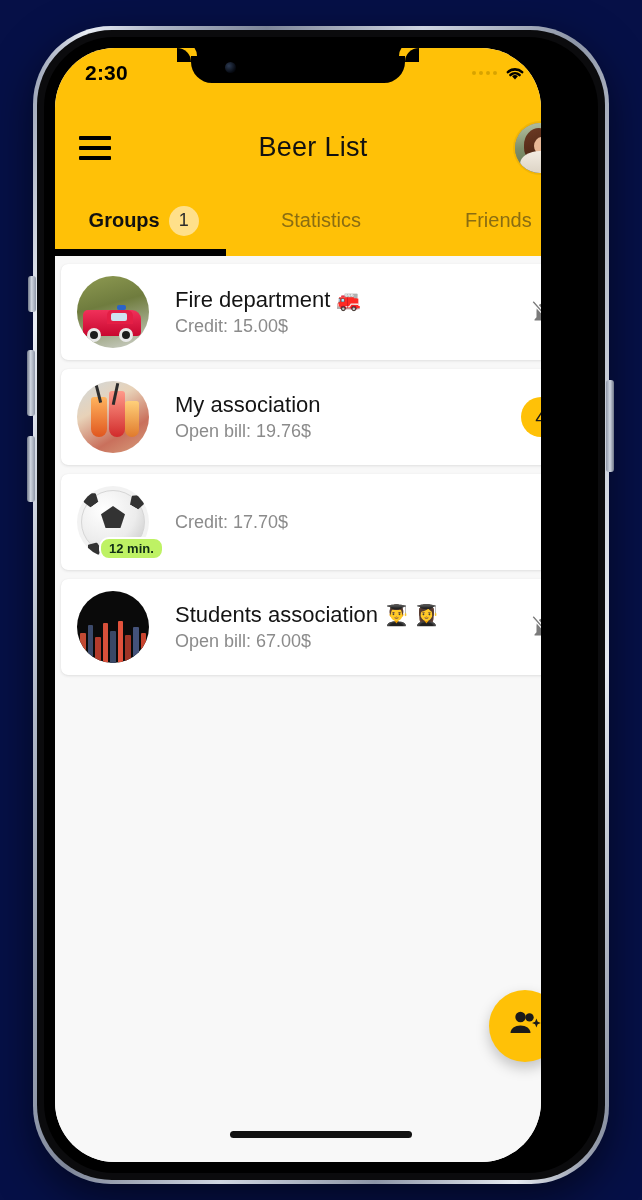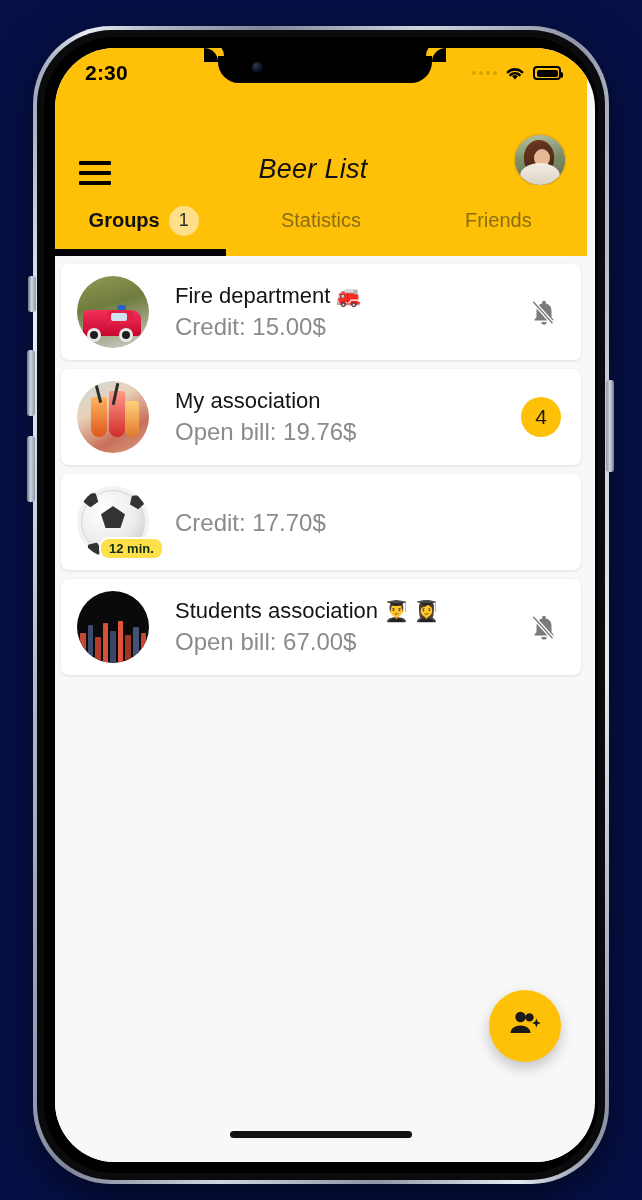--- a/index.html
+++ b/index.html
@@ -21,21 +21,21 @@
   }
   .phone-mid{
     position:absolute; left:37px; top:30px; width:568px; height:1150px;
     border-radius:75px; background:#0b0b0d;
   }
   .phone-bezel{
     position:absolute; left:44px; top:37px; width:554px; height:1136px;
     border-radius:70px; background:#000;
   }
   .screen{
-    position:absolute; left:55px; top:48px; width:540px; height:1114px;
+    position:absolute; left:55px; top:48px; width:486px; height:1114px;
     border-radius:60px; overflow:hidden; background:#f8f8f8;
   }
 
   
   .btn-side{ position:absolute; background:linear-gradient(90deg,#6f7788,#cfd5e0 45%,#8f97a8); border-radius:3px; }
   .btn-mute{ left:28px; top:276px; width:8px; height:36px; }
   .btn-vup { left:27px; top:350px; width:8px; height:66px; }
   .btn-vdn { left:27px; top:436px; width:8px; height:66px; }
   .btn-pwr { left:606px; top:380px; width:8px; height:92px;
              background:linear-gradient(90deg,#8f97a8,#cfd5e0 50%,#6f7788); }
@@ -65,21 +65,21 @@
                background:radial-gradient(circle at 35% 35%,#2c3a52,#05080f 70%); }
   .notch::before,.notch::after{
     content:""; position:absolute; top:0; width:14px; height:14px; background:#000;
   }
   .notch::before{ left:-14px; border-top-right-radius:14px; box-shadow:6px -6px 0 0 #FFC107; }
   .notch::after{ right:-14px; border-top-left-radius:14px; box-shadow:-6px -6px 0 0 #FFC107; }
 
   
   .appbar{
     position:absolute; left:0; top:62px; width:532px; height:75px; background:#FFC107;
-    display:flex; align-items:flex-end; padding:0 22px 0 24px;font-style:italic;
+    display:flex; align-items:center; padding:0 22px 0 24px;
   }
   .hamburger{ width:32px; height:24px; display:flex; flex-direction:column; justify-content:space-between; cursor:pointer; }
   .hamburger span{ display:block; height:4px; background:#000; border-radius:1px; }
   .appbar-title{
     flex:1; text-align:center; font-size:27px; color:#111; font-weight:400; letter-spacing:.3px;
   }
   .avatar-btn{
     width:50px; height:50px; border-radius:50%; overflow:hidden; flex:0 0 50px;
     background:#8c7f62; position:relative; box-shadow:0 0 0 2px rgba(0,0,0,.06);
   }
@@ -116,25 +116,25 @@
     height:96px; display:flex; align-items:center; padding:0 20px 0 16px;
     box-shadow:0 1px 3px rgba(0,0,0,.10), 0 0 1px rgba(0,0,0,.06);
   }
   .thumb{
     position:relative; width:72px; height:72px; border-radius:50%; flex:0 0 72px;
     overflow:visible; margin-right:18px;
   }
   .thumb .img{ position:absolute; inset:0; border-radius:50%; overflow:hidden; }
   .card-text{ flex:1; min-width:0;margin-left:8px; }
   .card-title{ font-size:22px; color:#141414; line-height:1.24; white-space:nowrap; }
-  .card-sub{ font-size:24px; color:#8b8b8b; line-height:1.3; margin-top:2px; }
+  .card-sub{ font-size:18px; color:#8b8b8b; line-height:1.3; margin-top:2px; }
   .emoji{ font-size:20px; }
 
   .mini-badge{
-    position:absolute; left:22px; bottom:-2px; background:#fde047; color:#0f2d16;
+    position:absolute; left:22px; bottom:-2px; background:#bef264; color:#0f2d16;
     font-size:13px; font-weight:700; border-radius:10px; padding:3px 8px;
     border:2px solid #fff; white-space:nowrap; line-height:1;
   }
   .count-badge{
     width:40px; height:40px; border-radius:50%; background:#FFC107;
     display:flex; align-items:center; justify-content:center;
     font-size:21px; color:#1a1a1a; flex:0 0 40px;
   }
   .bell-off{ width:34px; height:34px; flex:0 0 34px; display:flex; align-items:center; justify-content:center; }
 

